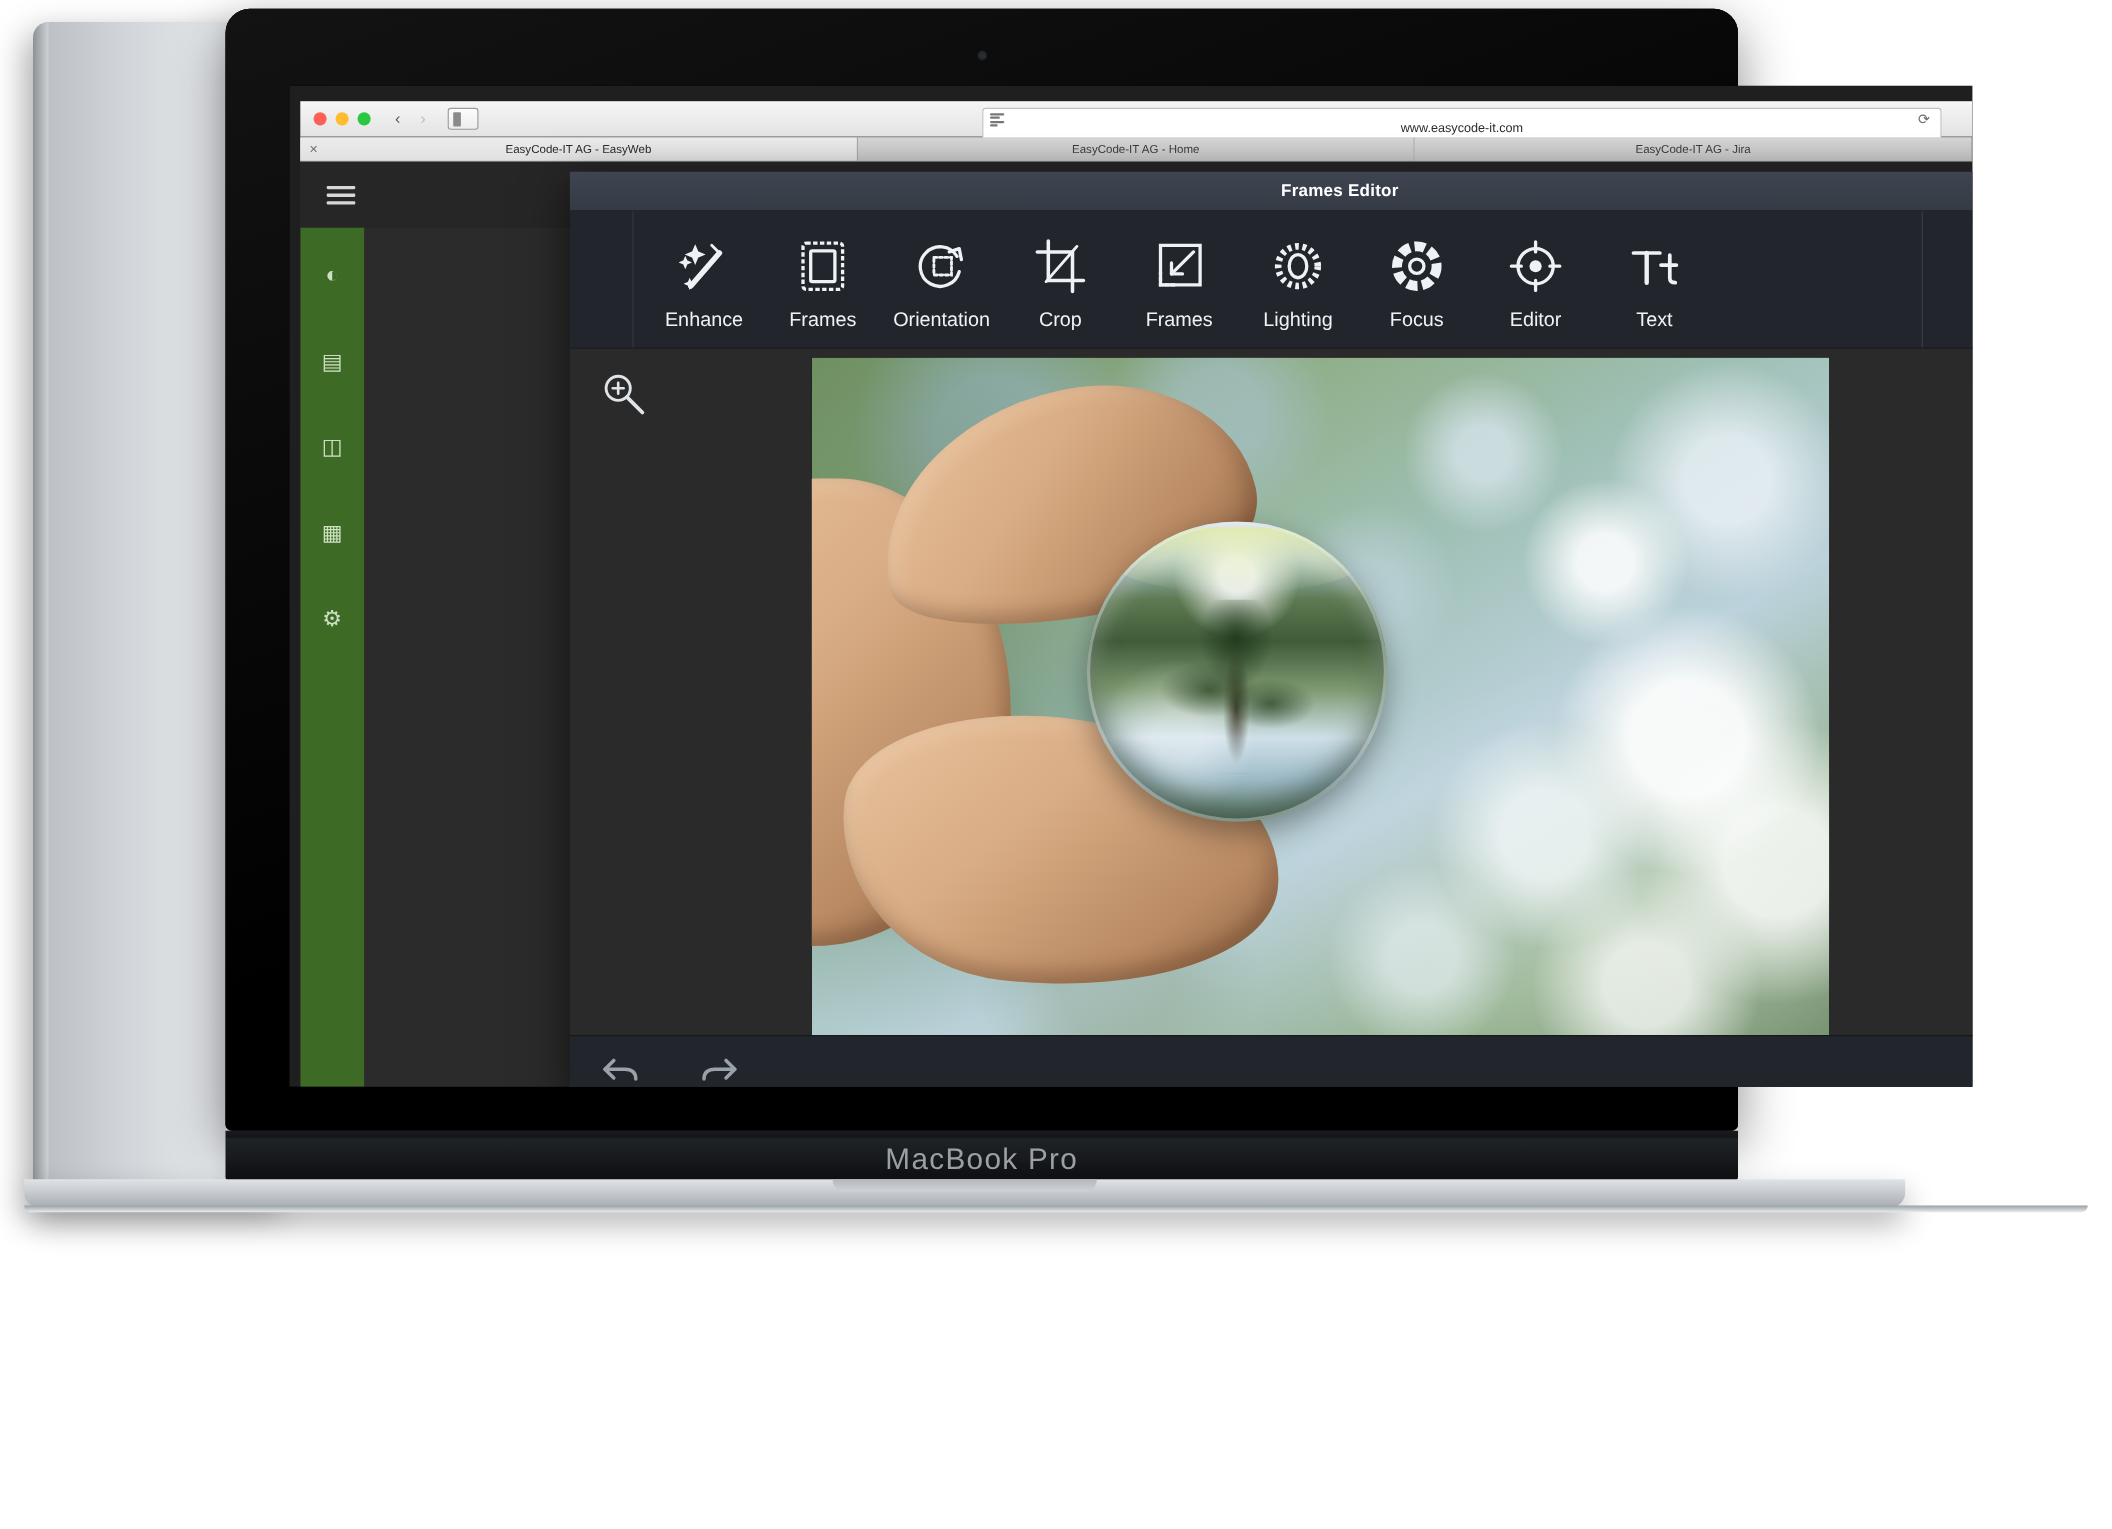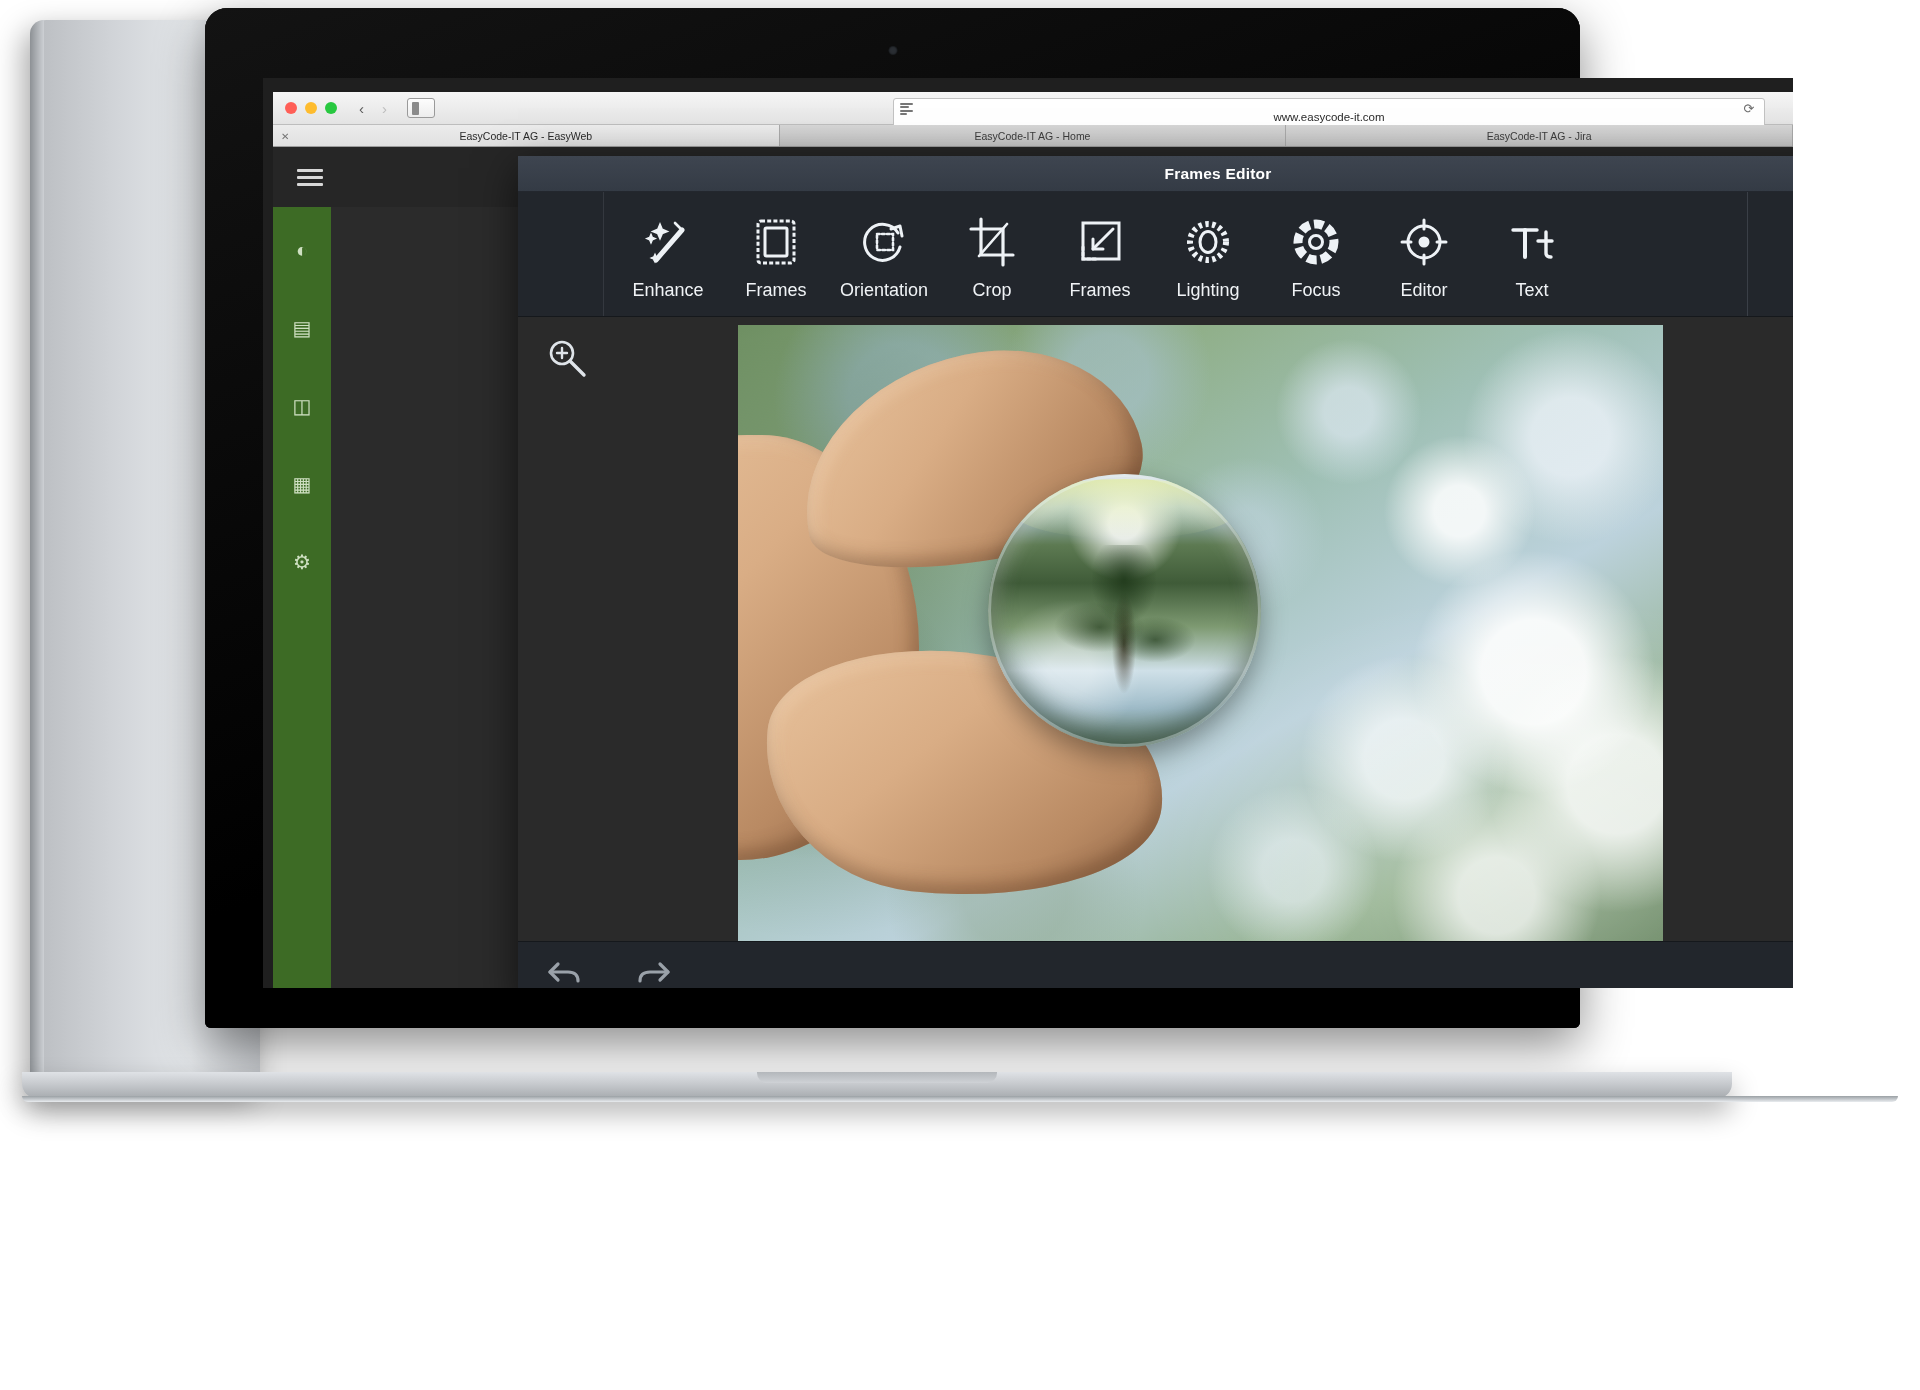--- a/index.html
+++ b/index.html
@@ -194,21 +194,20 @@
     border-bottom:1px solid #23272e;
     display:flex; align-items:center; justify-content:center;
     color:#ffffff; font-size:15.5px; font-weight:700;
     letter-spacing:.2px;
   }
   .editor-toolbar {
     height:125px; background:#22262c;
     border-bottom:1px solid #15181c;
     display:flex; align-items:center;
     position:relative;
-    padding-left:28px;
   }
   .tool-left-pad { width:58px; height:100%; background:#22262c; border-right:1px solid #34383f;}
   .tools { display:flex; align-items:flex-start; padding-left:10px; }
   .tool {
     width:108px; display:flex; flex-direction:column; align-items:center;
     padding-top:6px; cursor:pointer;
   }
   .tool-ico {
     width:58px; height:58px; display:flex; align-items:center; justify-content:center;
     color:#e9eef3;
@@ -560,18 +559,21 @@
           </div>
 
         </div>
 
       </div>
 
     </div>
 
   </div>
 
+  <div class="deck">
+    <div class="deck-label">MacBook Pro</div>
+  </div>
   <div class="foot">
     <div class="foot-notch"></div>
   </div>
   <div class="foot-line"></div>
 
 </div>
 
 </body></html>

